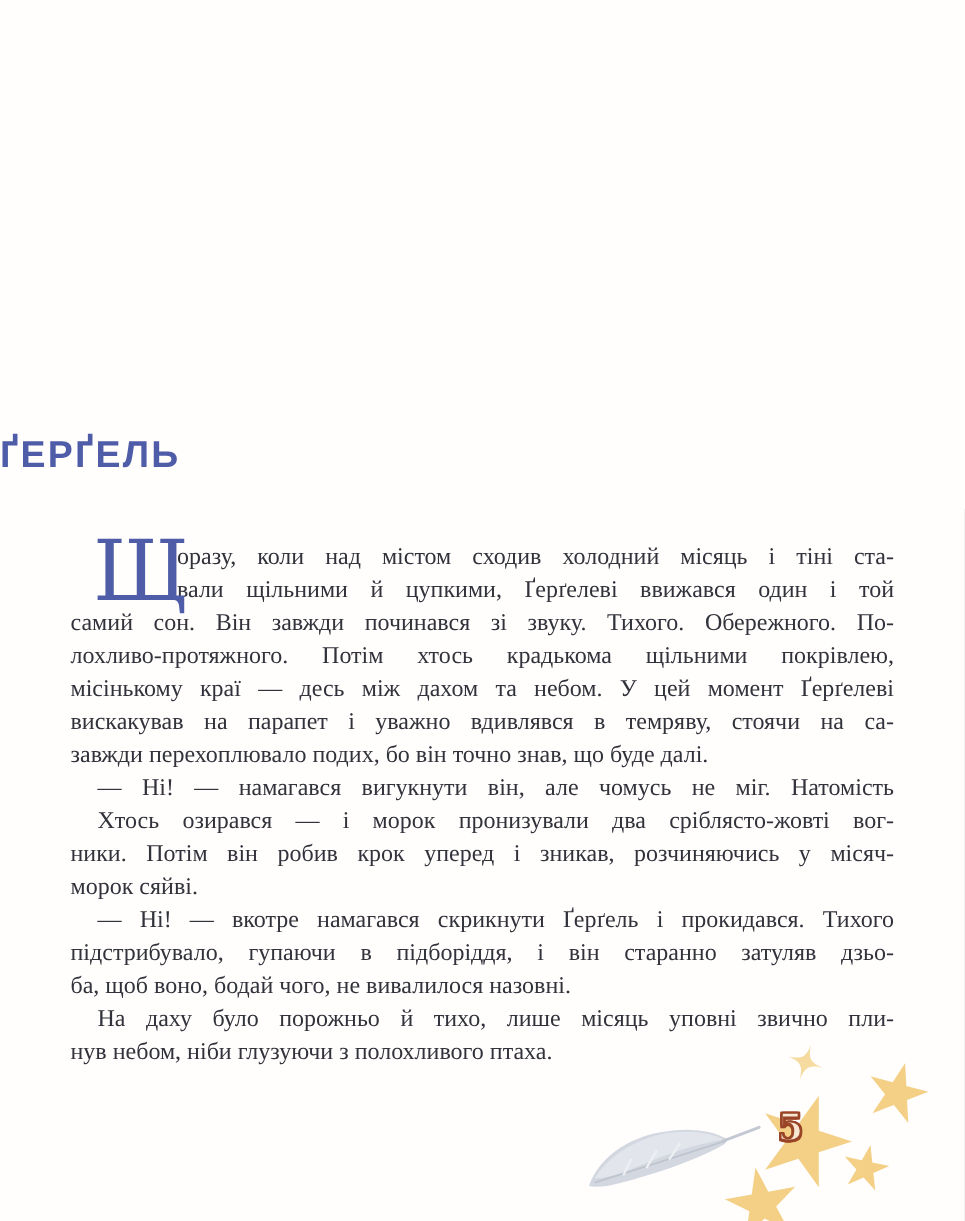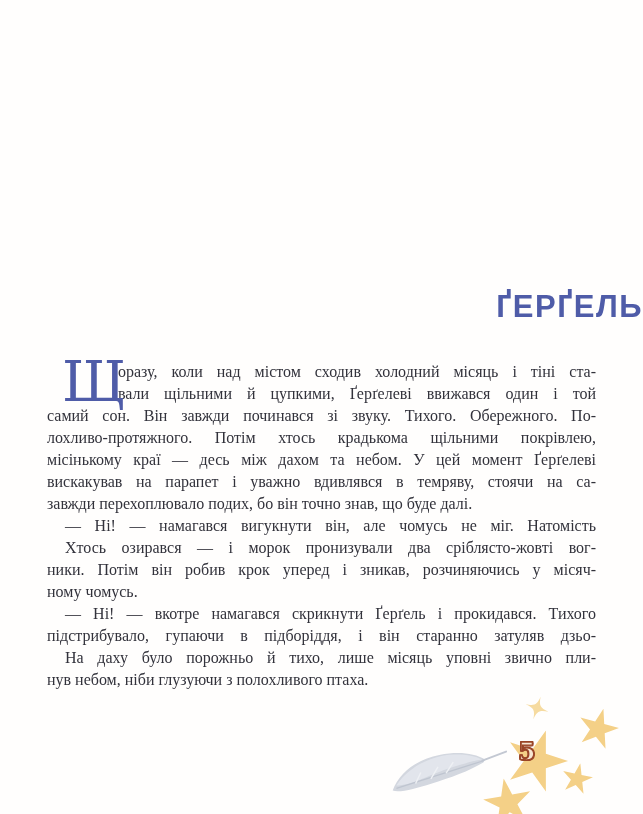--- a/index.html
+++ b/index.html
@@ -3,23 +3,23 @@
 <meta charset="utf-8">
 <style>
   html,body { margin:0; padding:0; background:#e8e8e8; }
   .page {
     position:relative; width:643px; height:814px;
     background:#fffefd; overflow:hidden;
     font-family:"Liberation Serif", serif;
   }
   .chapter-title {
     position:absolute; top:289px; left:0; width:100%;
-    text-align:right;
+    text-align:left;
     font-family:"Liberation Sans", sans-serif;
-    font-weight:700; font-size:31px; letter-spacing:1.5px;
+    font-weight:700; font-size:25px; letter-spacing:1.5px;
     color:#4f5ca8;
   }
   .text-block {
     position:absolute; left:47px; top:361px; width:549px;
     color:#32323b; font-size:16px;
   }
   .para { position:relative; }
   .line {
     height:22px; line-height:22px;
     text-align:justify; text-align-last:justify;
@@ -72,26 +72,27 @@
       <div class="line last">завжди перехоплювало подих, бо він точно знав, що буде далі.</div>
     </section>
 
     <section class="para">
       <div class="line indent">— Ні! — намагався вигукнути він, але чомусь не міг. Натомість</div>
     </section>
 
     <section class="para">
       <div class="line indent">Хтось озирався — і морок пронизували два сріблясто-жовті вог-</div>
       <div class="line">ники. Потім він робив крок уперед і зникав, розчиняючись у місяч-</div>
-      <div class="line last">ному чомусь.</div>
+      <div class="line last">морок сяйві.</div>
     </section>
 
     <section class="para">
       <div class="line indent">— Ні! — вкотре намагався скрикнути Ґерґель і прокидався. Тихого</div>
       <div class="line">підстрибувало, гупаючи в підборіддя, і він старанно затуляв дзьо-</div>
+      <div class="line last">ба, щоб воно, бодай чого, не вивалилося назовні.</div>
     </section>
 
     <section class="para">
       <div class="line indent">На даху було порожньо й тихо, лише місяць уповні звично пли-</div>
       <div class="line last">нув небом, ніби глузуючи з полохливого птаха.</div>
     </section>
 
   </main>
 
   <svg class="deco feather" style="left:386px; top:742px; transform:rotate(-3deg);" width="126" height="62" viewBox="0 0 130 64">

